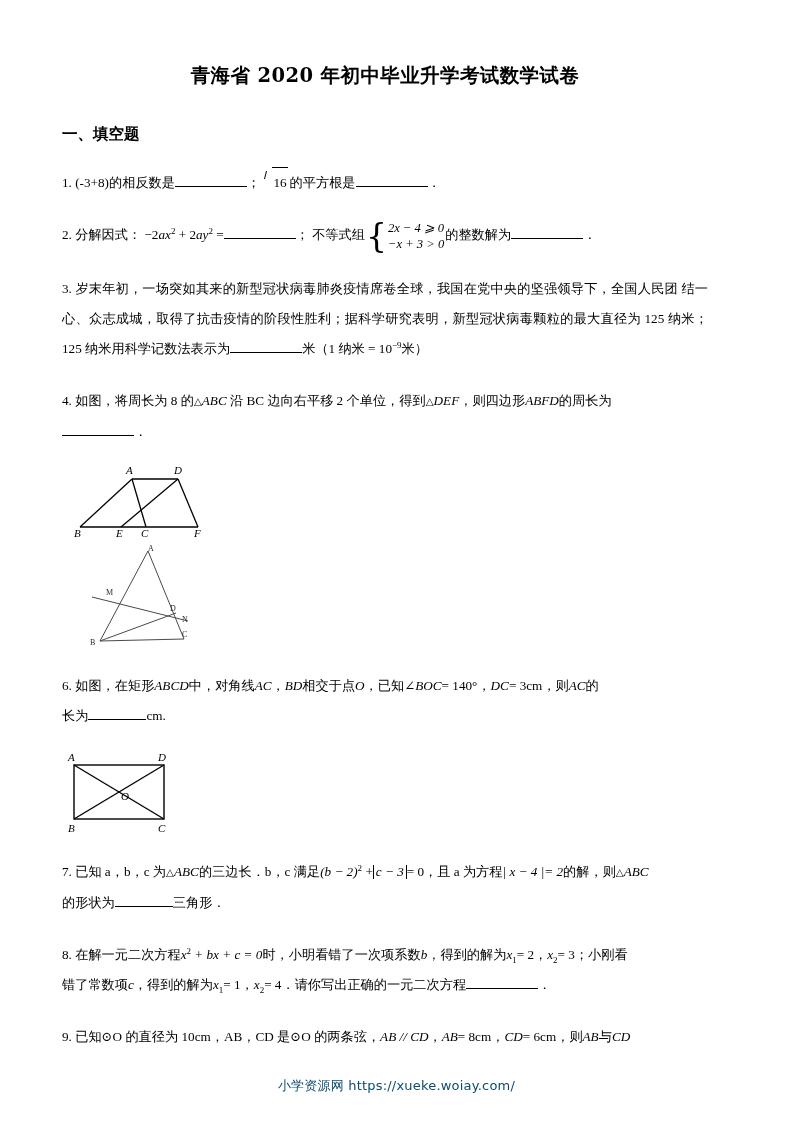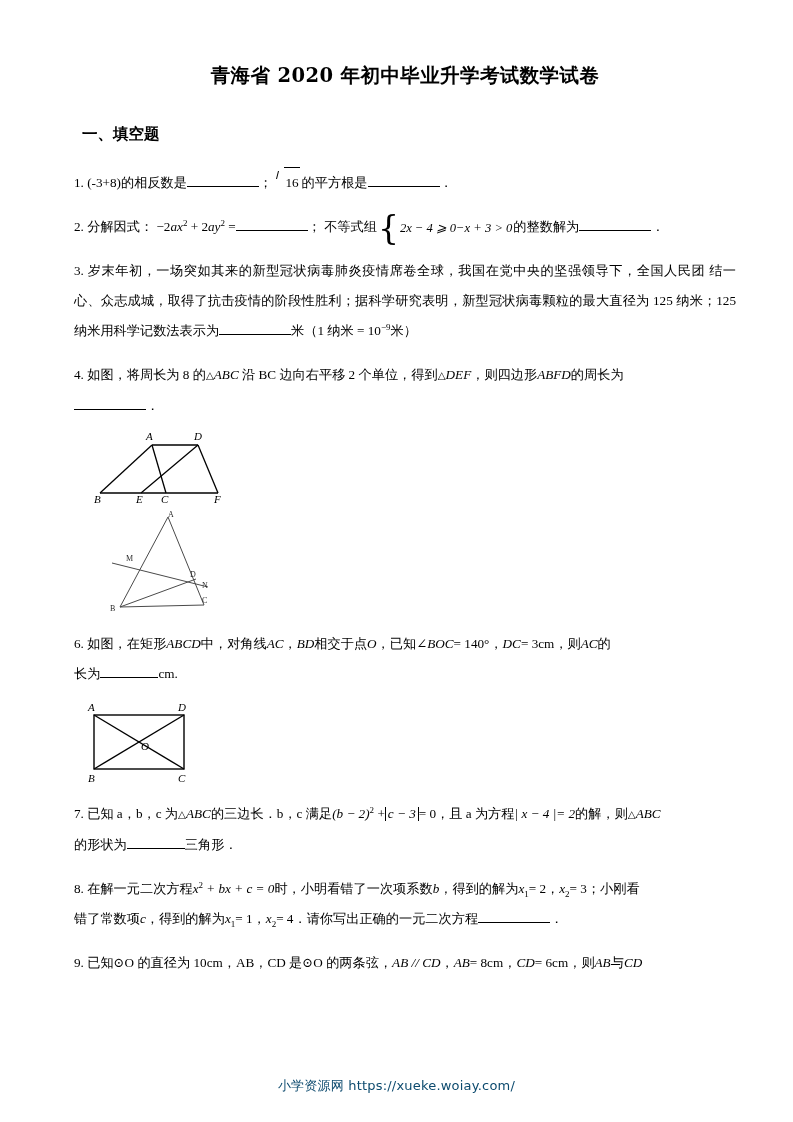--- a/index.html
+++ b/index.html
@@ -16,21 +16,21 @@
     overflow: hidden;
   }
   .page {
     position: absolute;
     left: 0; top: 0;
     width: 793px;
     height: 1122px;
   }
   .content {
     position: absolute;
-    left: 74px;
+    left: 54px;
     top: 0;
     width: 662px;
   }
 
   
   .doc-title {
     text-align: center;
     font-size: 19.5px;
     font-weight: bold;
     letter-spacing: 0.4px;
@@ -45,21 +45,21 @@
     font-weight: bold;
     margin: 8px;
     padding-top: 27px;
     font-family: "DejaVu Serif", "Liberation Serif", serif;
   }
 
   
   .q {
     font-size: 13.2px;
     line-height: 30px;
-    margin: 0;
+    margin: 8px;
     padding-top: 14px;
     text-align: justify;
   }
   .blank {
     display: inline-block;
     border-bottom: 1px solid #000;
     vertical-align: baseline;
   }
   .bl-med   { width: 58px; }
   .bl-long  { width: 72px; }
@@ -102,21 +102,21 @@
     margin: 0 1px;
   }
   .sys-brace {
     font-size: 33px;
     line-height: 0.8;
     font-family: "DejaVu Serif", serif;
     margin-right: 1px;
   }
   .sys-rows {
     display: inline-flex;
-    flex-direction: row;
+    flex-direction: column;
     justify-content: center;
     font-size: 12.6px;
     line-height: 16px;
   }
 
   
   .abs {
     border-left: 1px solid #000;
     border-right: 1px solid #000;
     padding: 0 2px;

